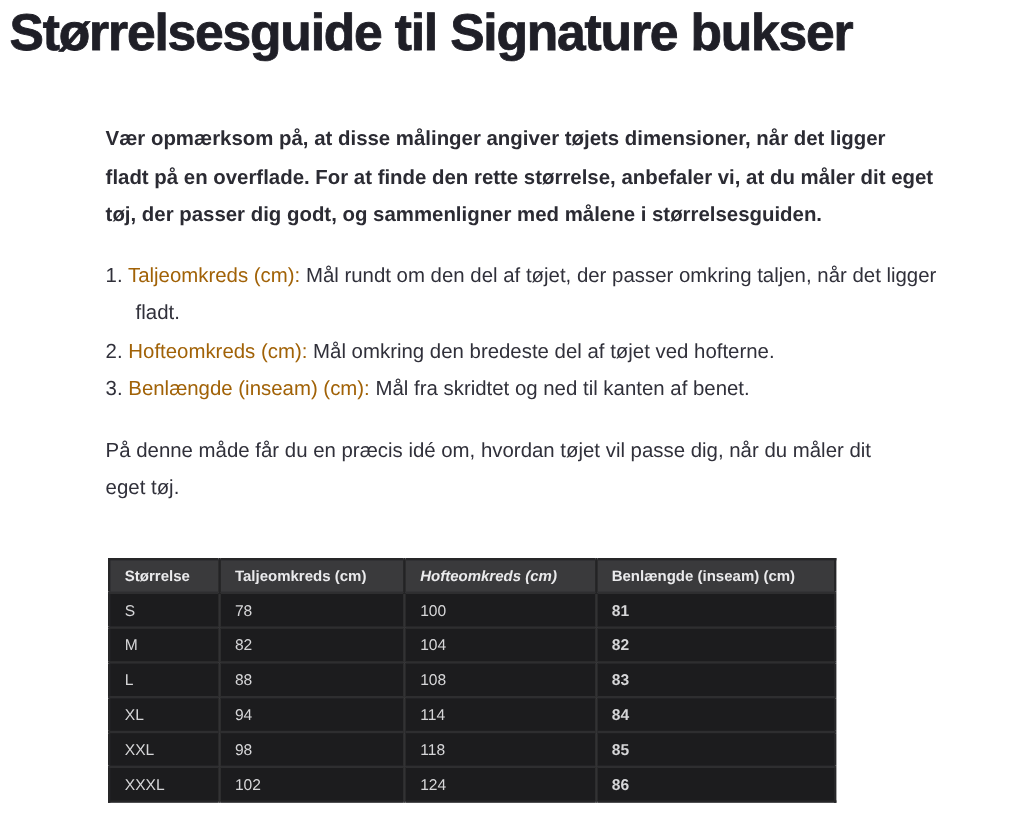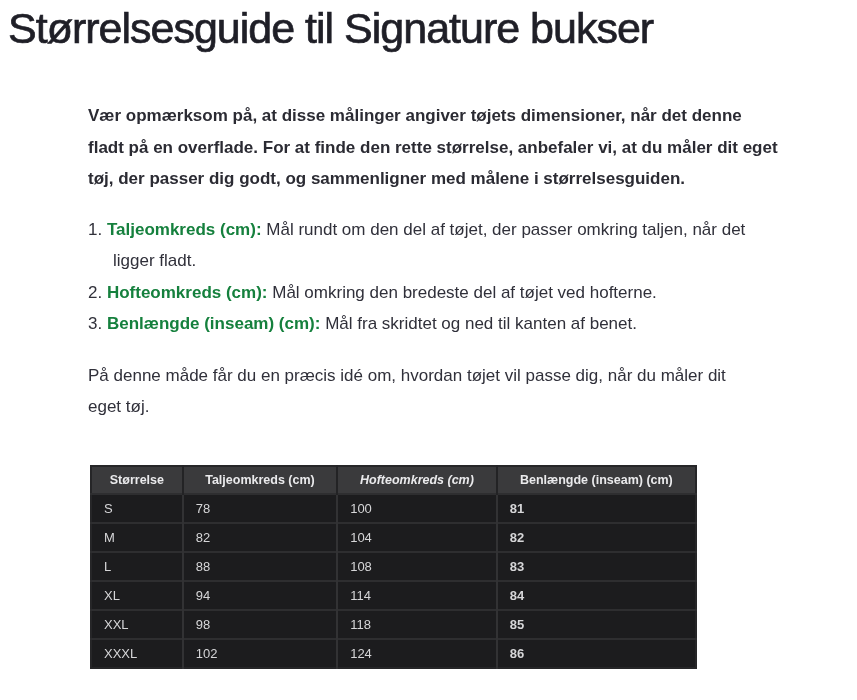--- a/index.html
+++ b/index.html
@@ -10,21 +10,21 @@
     height: 700px;
     background: #ffffff;
     font-family: "Liberation Sans", sans-serif;
     overflow: hidden;
   }
   .page-title {
     margin: 0;
     padding: 2px 0 0 8px;
     font-size: 43px;
     line-height: 52px;
-    font-weight: 400;
+    font-weight: 700;
     letter-spacing: -1px;
     color: #1f1f27;
     -webkit-text-stroke: 0.7px #1f1f27;
     white-space: nowrap;
   }
   .content {
     margin-left: 88px;
     margin-right: 60px;
     color: #30303a;
     font-size: 17px;
@@ -41,39 +41,39 @@
     padding: 0;
     list-style: none;
     max-width: 700px;
     line-height: 31.5px;
   }
   .measure-list li {
     padding-left: 25px;
     text-indent: -25px;
   }
   .list-num { display: inline; }
-  .list-term { font-weight: 700; color: #15803d; }
+  .list-term { font-weight: 400; color: #a16207; }
   .outro {
     margin: 20px 0 0 0;
     max-width: 660px;
     line-height: 31.5px;
   }
   .size-table {
     margin: 42px 0 0 2px;
     border-collapse: collapse;
     table-layout: fixed;
     width: 607px;
     border: 2px solid #262628;
   }
   .size-table th {
     background: #3a3a3c;
     color: #eaeaec;
     font-weight: 700;
     font-size: 12.5px;
-    text-align: center;
+    text-align: left;
     padding: 6px 12px;
     border-right: 2px solid #232325;
     height: 28px;
   }
   .size-table th:last-child { border-right: none; }
   .size-table td {
     background: #1c1c1e;
     color: #d6d6d8;
     font-size: 13px;
     padding: 6px 12px;
@@ -87,21 +87,21 @@
   .col-hip { width: 153px; font-style: italic; }
   .col-inseam { width: 191px; }
 </style>
 </head>
 <body>
 
 <h1 class="page-title">Størrelsesguide til Signature bukser</h1>
 
 <div class="content">
 
-  <p class="intro">Vær opmærksom på, at disse målinger angiver tøjets dimensioner, når det denne fladt på en overflade. For at finde den rette størrelse, anbefaler vi, at du måler dit eget tøj, der passer dig godt, og sammenligner med målene i størrelsesguiden.</p>
+  <p class="intro">Vær opmærksom på, at disse målinger angiver tøjets dimensioner, når det ligger fladt på en overflade. For at finde den rette størrelse, anbefaler vi, at du måler dit eget tøj, der passer dig godt, og sammenligner med målene i størrelsesguiden.</p>
 
   <ol class="measure-list">
     <li>
       <span class="list-num">1.</span>
       <span class="list-term">Taljeomkreds (cm):</span><span> Mål rundt om den del af tøjet, der passer omkring taljen, når det ligger fladt.</span>
     </li>
     <li>
       <span class="list-num">2.</span>
       <span class="list-term">Hofteomkreds (cm):</span><span> Mål omkring den bredeste del af tøjet ved hofterne.</span>
     </li>

